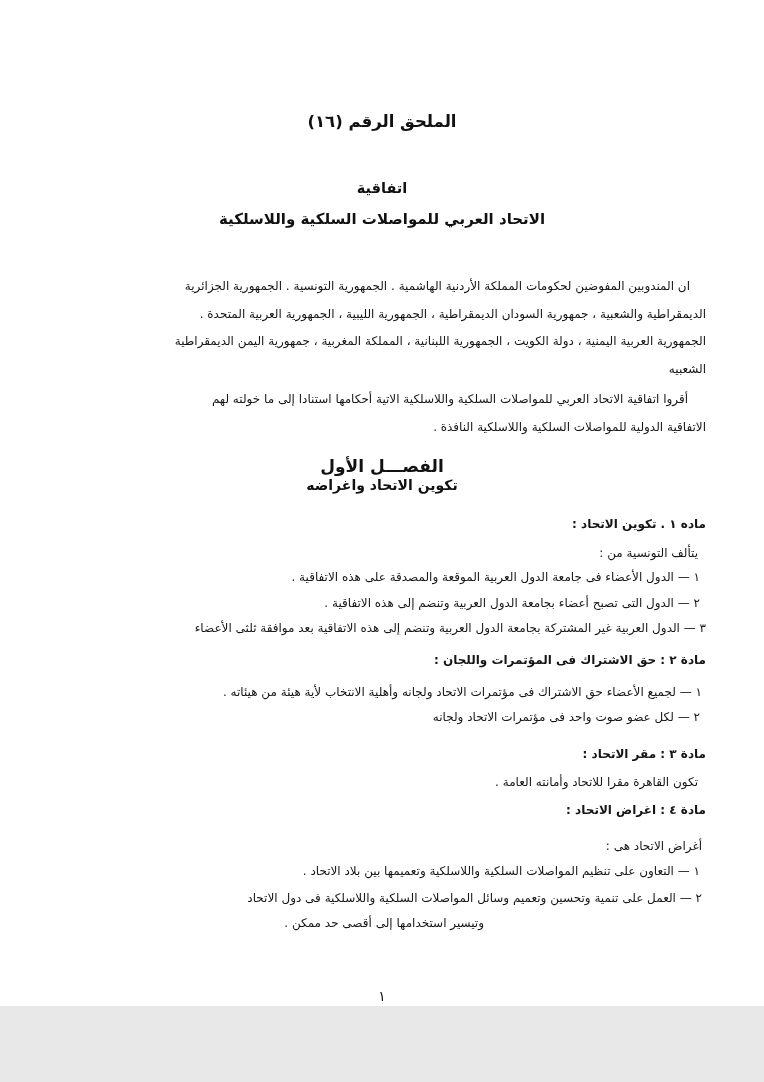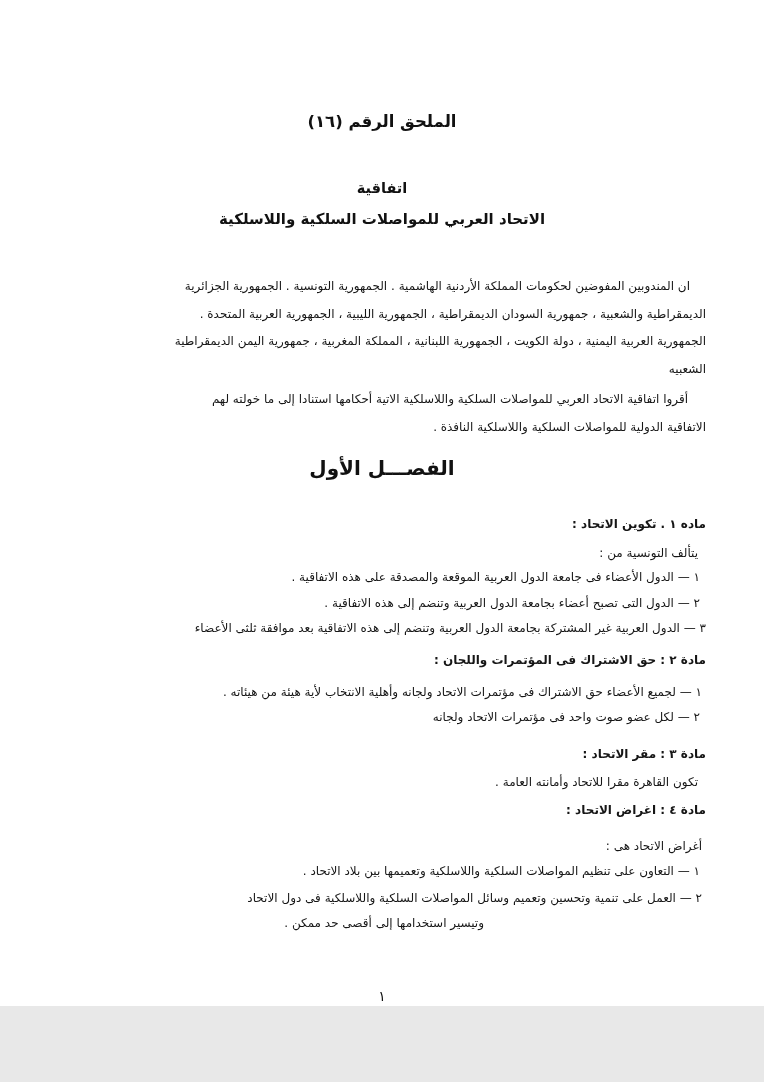--- a/index.html
+++ b/index.html
@@ -37,21 +37,21 @@
   .bold { font-weight: 700; }
   .doc-title   { top: 112px; font-size: 16.5px; }
   .doc-sub     { top: 180px; font-size: 14.5px; }
   .doc-org     { top: 210px; font-size: 15px; }
   .p1-l0 { top: 276px; right: 74px; }
   .p1-l1 { top: 304px; }
   .p1-l2 { top: 331px; }
   .p1-l3 { top: 359px; }
   .p2-l0 { top: 389px; right: 76px; }
   .p2-l1 { top: 417px; }
-  .ch-title { top: 456px; font-size: 20px; }
+  .ch-title { top: 456px; font-size: 17px; }
   .ch-sub   { top: 477px; font-size: 14px; }
   .a1-h  { top: 514px; }
   .a1-i  { top: 543px; right: 66px; }
   .a1-0  { top: 567px; right: 64px; }
   .a1-1  { top: 593px; right: 64px; }
   .a1-2  { top: 618px; }
   .a2-h  { top: 650px; }
   .a2-0  { top: 682px; right: 62px; }
   .a2-1  { top: 707px; right: 64px; }
   .a3-h  { top: 744px; }
@@ -74,20 +74,21 @@
 
   <div class="line p1-l0">ان المندوبين المفوضين لحكومات المملكة الأردنية الهاشمية . الجمهورية التونسية . الجمهورية الجزائرية</div>
   <div class="line p1-l1">الديمقراطية والشعبية ، جمهورية السودان الديمقراطية ، الجمهورية الليبية ، الجمهورية العربية المتحدة .</div>
   <div class="line p1-l2">الجمهورية العربية اليمنية ، دولة الكويت ، الجمهورية اللبنانية ، المملكة المغربية ، جمهورية اليمن الديمقراطية</div>
   <div class="line p1-l3">الشعبيه</div>
 
   <div class="line p2-l0">أقروا اتفاقية الاتحاد العربي للمواصلات السلكية واللاسلكية الاتية أحكامها استنادا إلى ما خولته لهم</div>
   <div class="line p2-l1">الاتفاقية الدولية للمواصلات السلكية واللاسلكية النافذة .</div>
 
   <div class="centered bold ch-title">الفصـــل الأول</div>
+  <div class="centered bold ch-sub">تكوين الاتحاد واغراضه</div>
 
   <div class="line bold a1-h">ماده ١ . تكوين الاتحاد :</div>
   <div class="line a1-i">يتألف التونسية من :</div>
   <div class="line a1-0">١ — الدول الأعضاء فى جامعة الدول العربية الموقعة والمصدقة على هذه الاتفاقية .</div>
   <div class="line a1-1">٢ — الدول التى تصبح أعضاء بجامعة الدول العربية وتنضم إلى هذه الاتفاقية .</div>
   <div class="line a1-2">٣ — الدول العربية غير المشتركة بجامعة الدول العربية وتنضم إلى هذه الاتفاقية بعد موافقة ثلثى الأعضاء</div>
 
   <div class="line bold a2-h">مادة ٢ : حق الاشتراك فى المؤتمرات واللجان :</div>
   <div class="line a2-0">١ — لجميع الأعضاء حق الاشتراك فى مؤتمرات الاتحاد ولجانه وأهلية الانتخاب لأية هيئة من هيئاته .</div>
   <div class="line a2-1">٢ — لكل عضو صوت واحد فى مؤتمرات الاتحاد ولجانه</div>

